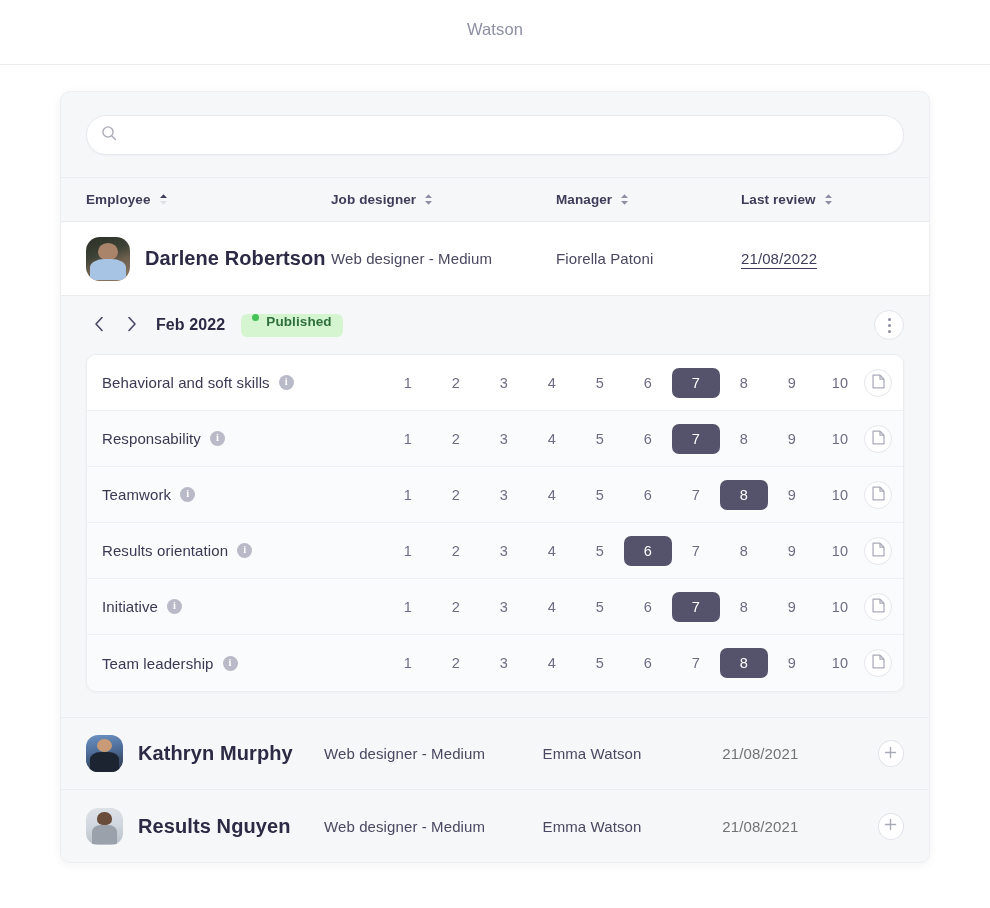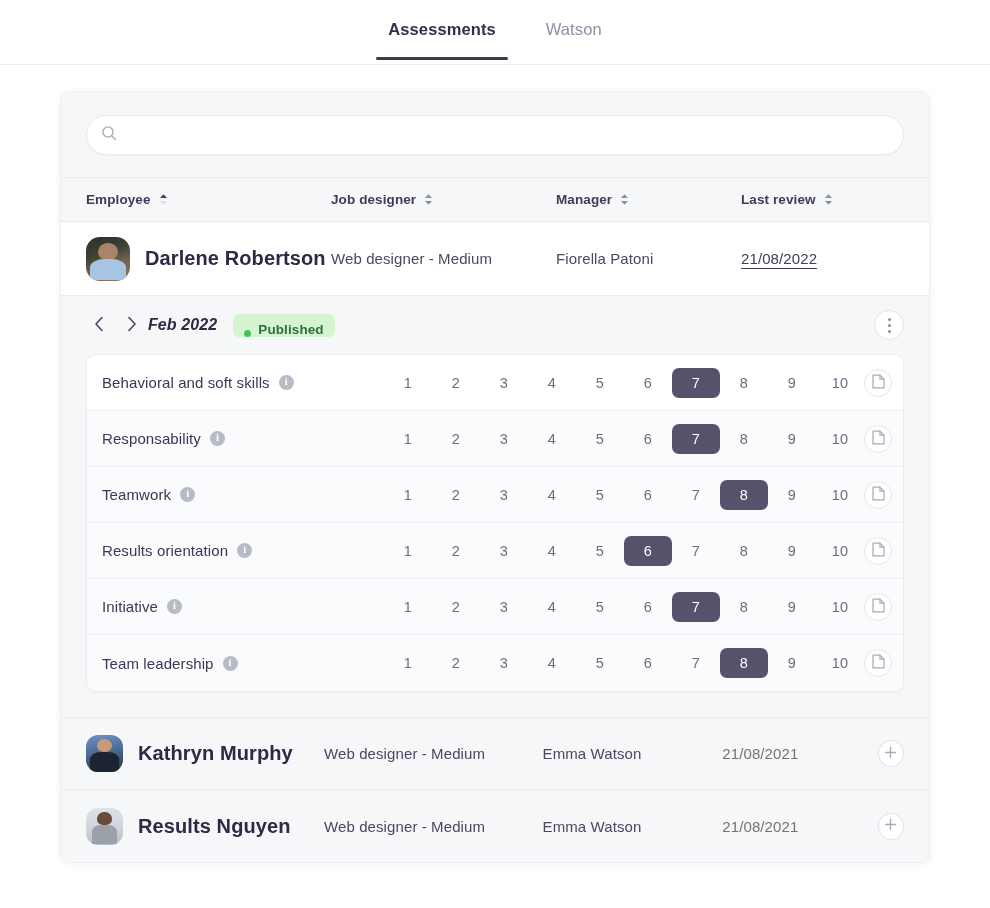--- a/index.html
+++ b/index.html
@@ -204,31 +204,30 @@
     align-items: center;
     gap: 0;
   }
   .navbtn {
     width: 26px; height: 26px;
     display: flex; align-items: center; justify-content: center;
     cursor: pointer;
     background: none; border: none; padding: 0;
   }
   .period {
-    margin-left: 4px;
+    margin-left: 12px;
     font-size: 16px;
     font-weight: bold;
     color: #2c2a44;
     letter-spacing: .1px;
-    font-style: italic;
   }
   .badge {
     margin-left: 16px;
     display: inline-flex;
-    align-items: flex-end;
+    align-items: flex-start;
     gap: 7px;
     height: 23px;
     padding: 0 11px;
     border-radius: 6px;
     background: #d5f5d0;
     color: #2f6f3b;
     font-size: 13.5px;
     font-weight: bold;
     letter-spacing: .1px;
   }
@@ -320,21 +319,20 @@
     background: #ffffff;
     display: flex; align-items: center; justify-content: center;
     cursor: pointer;
     flex: 0 0 auto;
   }
 </style>
 </head>
 <body>
 
 <div class="topbar">
-  <button class="tab active">Assessments</button>
   <button class="tab">Watson</button>
 </div>
 
 <div class="page">
   <div class="card">
 
     <div class="search-wrap">
       <div class="search-box">
         <span>
           <svg width="16" height="16" viewBox="0 0 16 16" fill="none">

